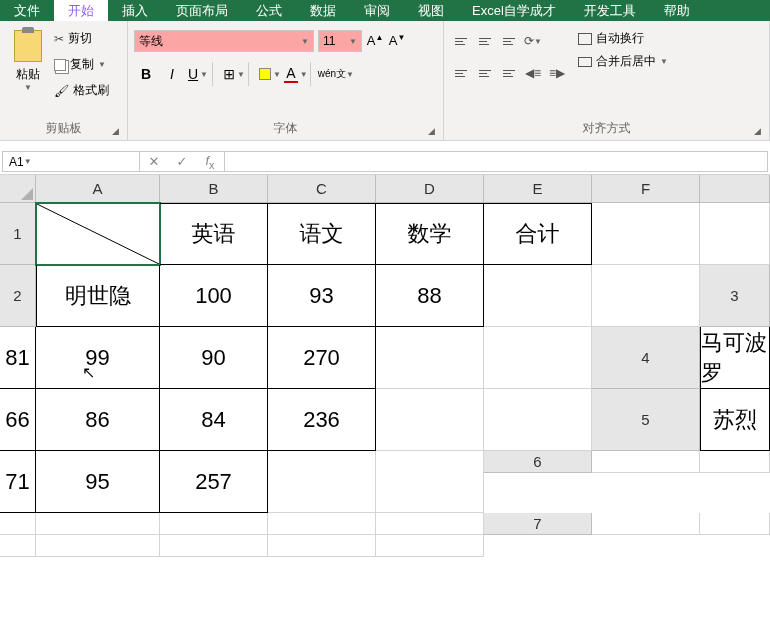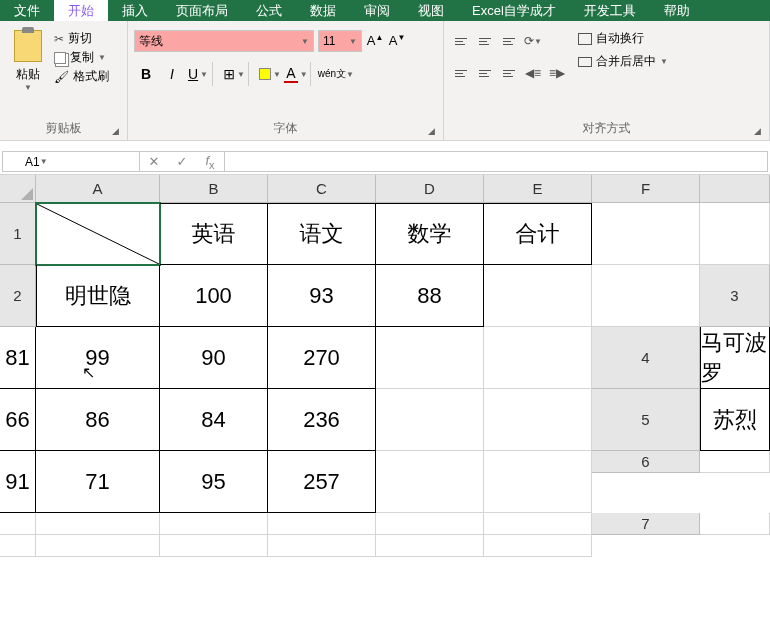--- a/index.html
+++ b/index.html
@@ -16,21 +16,21 @@
 .group-body { flex: 1; display: flex; align-items: flex-start; }
 .group-label { text-align: center; font-size: 12px; color: #666; padding: 3px 0; position: relative; margin-top: 14px; }
 .group-label .launcher { position: absolute; right: 2px; bottom: 4px; font-size: 9px; color: #666; }
 
 
 .clip-left { display: flex; flex-direction: column; align-items: center; width: 44px; }
 .paste-icon { width: 28px; height: 32px; background: #f8d775; border: 1px solid #c0a030; margin-top: 6px; position: relative; }
 .paste-icon::before { content: ''; position: absolute; top: -4px; left: 7px; width: 12px; height: 6px; background: #888; border-radius: 2px 2px 0 0; }
 .paste-lbl { font-size: 12px; margin-top: 4px; }
 .paste-dd { font-size: 8px; color: #666; }
-.clip-right { display: flex; flex-direction: column; gap: 2px; margin-left: 4px; margin-top: 6px; font-size: 12px; }
+.clip-right { display: flex; flex-direction: column; gap: 9px; margin-left: 4px; margin-top: 6px; font-size: 12px; }
 .clip-right div { display: flex; align-items: center; gap: 4px; }
 
 
 .font-body { flex-direction: column; gap: 0; }
 .font-row1 { display: flex; gap: 4px; margin-top: 6px; align-items: center; }
 .font-sel { border: 1px solid #c8c8c8; background: #fca5a5; font-size: 12px; height: 22px; display: flex; align-items: center; padding: 0 4px; }
 .font-name { width: 180px; justify-content: space-between; }
 .font-size { width: 44px; justify-content: space-between; }
 .dd { font-size: 8px; color: #666; }
 .fstep { font-size: 13px; width: 18px; text-align: center; }
@@ -42,21 +42,21 @@
 .align-r { display: flex; gap: 2px; }
 .abtn { width: 22px; height: 22px; display: flex; align-items: center; justify-content: center; cursor: pointer; font-size: 12px; color: #555; }
 .lines { display: flex; flex-direction: column; gap: 2px; }
 .lines span { display: block; width: 12px; height: 1px; background: #555; }
 .lines.t span:nth-child(1){width:12px} .lines.t span:nth-child(2){width:8px} .lines.t span:nth-child(3){width:10px}
 .align-right-col { display: flex; flex-direction: column; gap: 6px; margin-left: 10px; margin-top: 6px; font-size: 12px; }
 .align-right-col > div { display: flex; align-items: center; gap: 4px; }
 
 
 .fbar { display: flex; height: 26px; border-bottom: 1px solid #d4d4d4; align-items: stretch; margin-top: 8px; }
-.namebox { width: 138px; border: 1px solid #c8c8c8; font-size: 12px; display: flex; align-items: center; padding: 0 22px; margin: 2px 0 2px 2px; }
+.namebox { width: 138px; border: 1px solid #c8c8c8; font-size: 12px; display: flex; align-items: center; padding: 0 6px; margin: 2px 0 2px 2px; }
 .fx-btns { display: flex; align-items: center; border: 1px solid #c8c8c8; border-left: none; margin: 2px 0; }
 .fx-btns span { width: 28px; text-align: center; color: #888; font-size: 13px; }
 .fx-input { flex: 1; border: 1px solid #c8c8c8; border-left: none; margin: 2px 2px 2px 0; }
 
 
 .sheet { display: grid; grid-template-columns: 36px 124px 108px 108px 108px 108px 108px 70px; }
 .colhdr, .rowhdr, .corner { background: #e6e6e6; border-right: 1px solid #bdbdbd; border-bottom: 1px solid #bdbdbd; display: flex; align-items: center; justify-content: center; font-size: 15px; color: #333; }
 .colhdr { height: 28px; }
 .corner { height: 28px; position: relative; }
 .corner::after { content: ''; position: absolute; right: 2px; bottom: 2px; border-style: solid; border-width: 0 0 12px 12px; border-color: transparent transparent #b0b0b0 transparent; }
@@ -298,21 +298,20 @@
   <div class="cell r-tall bord bord-left">马可波罗</div>
   <div class="cell r-tall bord">66</div>
   <div class="cell r-tall bord">86</div>
   <div class="cell r-tall bord">84</div>
   <div class="cell r-tall bord">236</div>
   <div class="cell r-tall"></div>
   <div class="cell r-tall"></div>
 
   <div class="rowhdr r-tall">5</div>
   <div class="cell r-tall bord bord-left">苏烈</div>
-  <div class="cell r-tall bord">91</div>
   <div class="cell r-tall bord">71</div>
   <div class="cell r-tall bord">95</div>
   <div class="cell r-tall bord">257</div>
   <div class="cell r-tall"></div>
   <div class="cell r-tall"></div>
 
   <div class="rowhdr r-short">6</div>
   <div class="cell r-short"></div>
   <div class="cell r-short"></div>
   <div class="cell r-short"></div>

